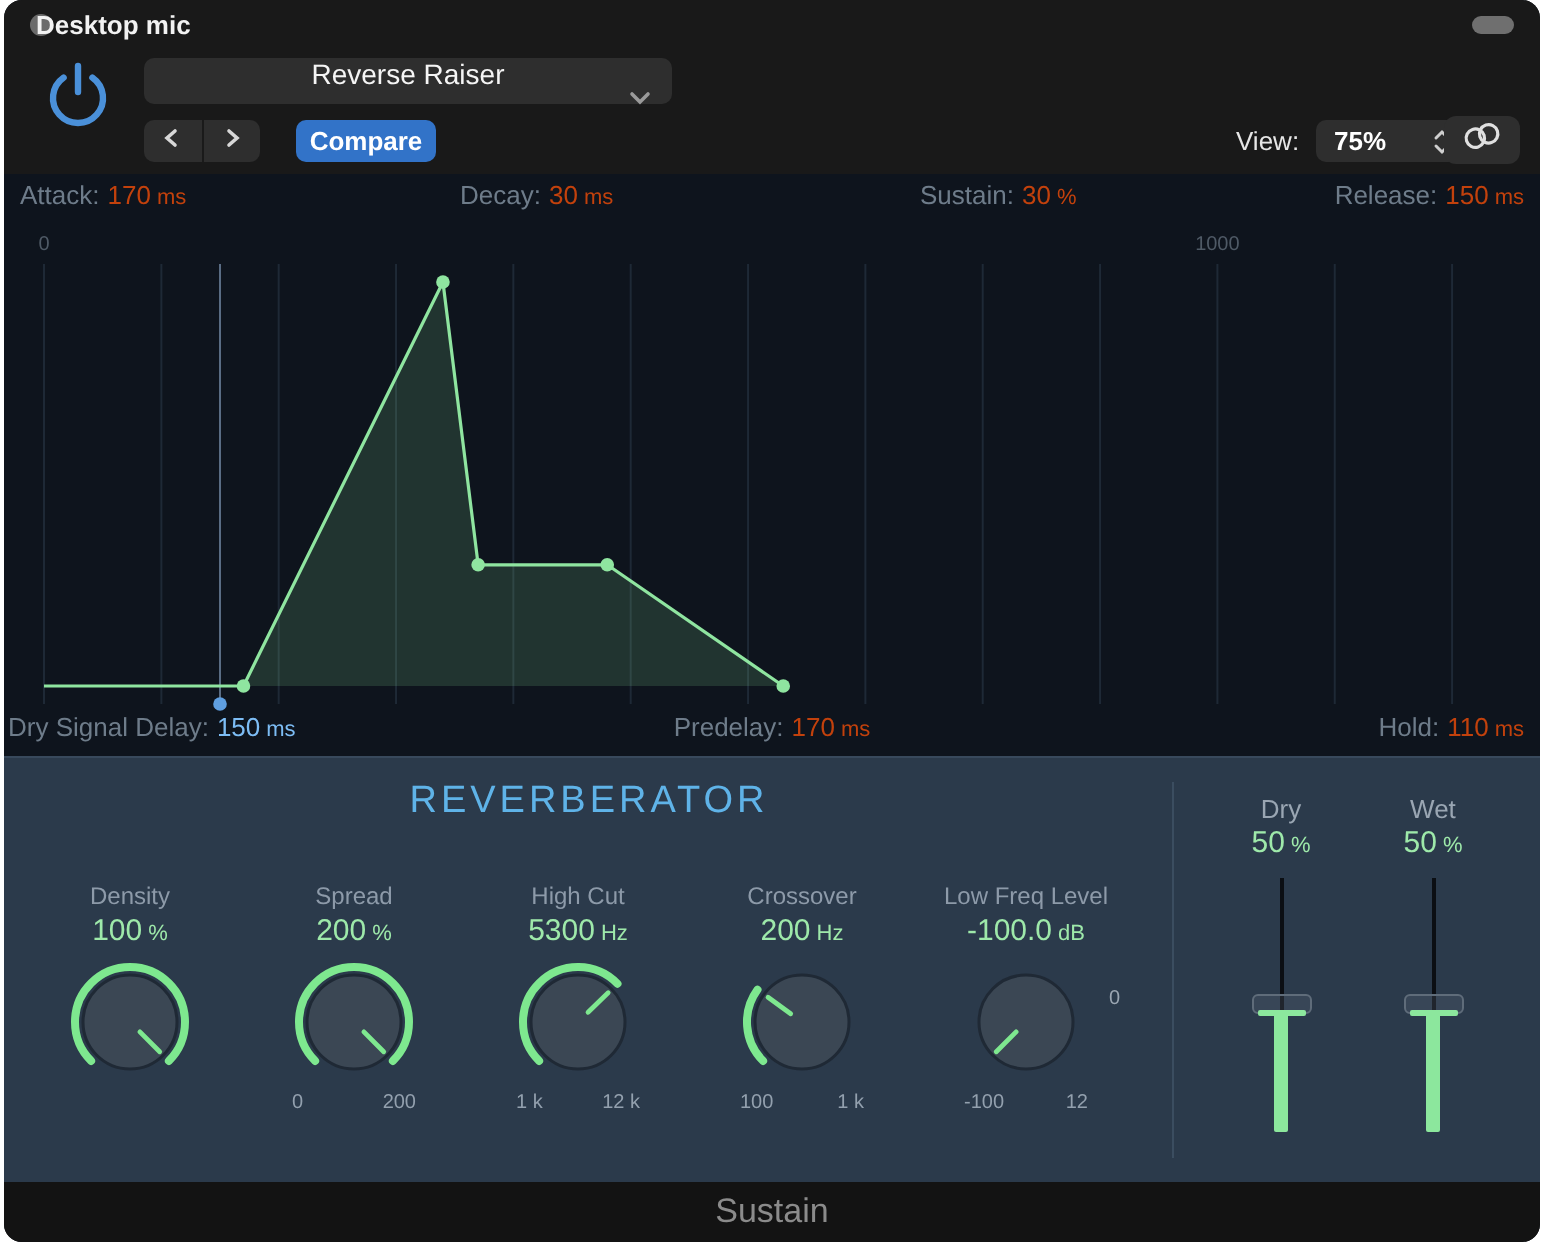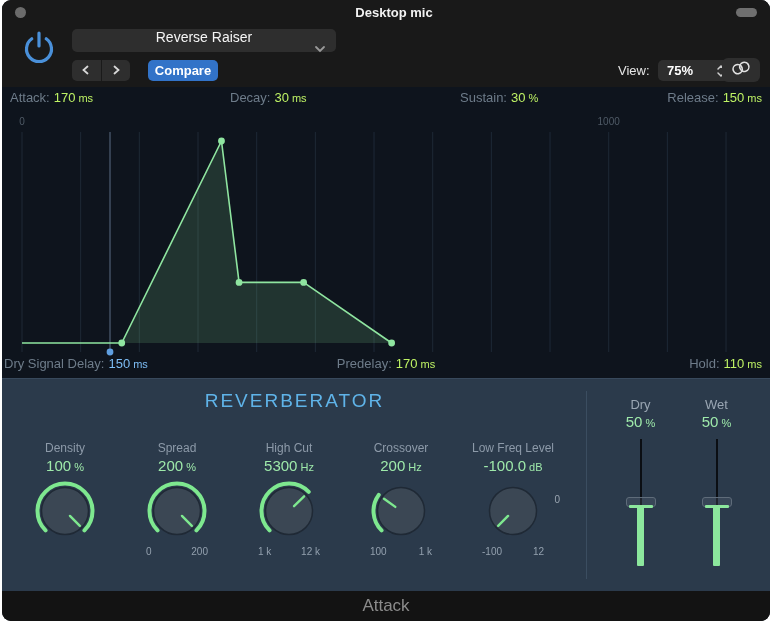--- a/index.html
+++ b/index.html
@@ -3,21 +3,21 @@
 <meta charset="utf-8">
 <style>
   html,body{margin:0;padding:0;}
   body{background:#ffffff;font-family:"Liberation Sans","DejaVu Sans",sans-serif;}
   .stage{width:772px;height:629px;background:#ffffff;position:relative;}
   .window{position:absolute;left:2px;top:0;width:768px;height:621px;border-radius:9px;overflow:hidden;background:#0e141d;}
 
   
   .titlebar{position:relative;height:24px;background:#191919;}
   .tb-dot{position:absolute;left:13px;top:7px;width:11px;height:11px;border-radius:50%;background:#6b6b6b;}
-  .tb-title{position:absolute;left:16px;right:0;top:0;height:24px;line-height:26px;text-align:center;color:#f2f2f2;font-size:13px;font-weight:bold;}
+  .tb-title{position:absolute;left:16px;right:0;top:0;height:24px;line-height:26px;text-align:left;color:#f2f2f2;font-size:13px;font-weight:bold;}
   .tb-pill{position:absolute;right:13px;top:8px;width:21px;height:9px;border-radius:5px;background:#6f6f6f;}
 
   
   .header{position:relative;height:63px;background:#191919;}
   .power{position:absolute;left:17px;top:3px;cursor:pointer;}
   .preset{position:absolute;left:70px;top:5px;width:264px;height:23px;background:#2e2e2e;border-radius:5px;display:flex;align-items:center;padding:0 10px;box-sizing:border-box;color:#f5f5f5;font-size:14px;flex-direction:column;}
   .preset .chev{margin-left:auto;display:flex;}
   .navgrp{position:absolute;left:70px;top:36px;width:58px;height:21px;background:#2e2e2e;border-radius:5px;display:flex;}
   .navbtn{width:29px;display:flex;align-items:center;justify-content:center;cursor:pointer;}
   .navbtn:first-child{border-right:1px solid #1a1a1a;}
@@ -30,21 +30,21 @@
   .view-label{position:absolute;left:616px;top:39px;color:#e6e6e6;font-size:13px;}
   .zoomsel{position:absolute;left:656px;top:36px;width:73px;height:21px;background:#2e2e2e;border-radius:5px;display:flex;align-items:center;padding:0 5px 0 9px;box-sizing:border-box;color:#ffffff;font-size:13px;font-weight:bold;cursor:pointer;}
   .zoomsel .stepper{margin-left:auto;display:flex;}
   .linkbtn{position:absolute;left:720px;top:34px;width:38px;height:24px;background:#2e2e2e;border-radius:6px;display:flex;align-items:center;justify-content:center;cursor:pointer;}
 
   
   .envsec{position:relative;height:291px;background:#0e141d;}
   .env-params{position:absolute;top:3px;left:0;right:0;height:20px;font-size:13px;}
   .env-param{position:absolute;white-space:nowrap;}
   .plabel{color:#6e7c8a;}
-  .pval{color:#bef264;font-weight:500;margin-left:4px;}
+  .pval{color:#c2410c;font-weight:500;margin-left:4px;}
   .pval.blue{color:#7dbdf5;}
   .punit{font-size:11px;margin-left:3px;}
   .p-attack{left:8px;} .p-decay{left:228px;} .p-sustain{left:458px;} .p-release{right:8px;}
   .env-bottom{position:absolute;bottom:2px;left:0;right:0;height:20px;font-size:13px;}
   .p-dry{left:2px;} .p-pre{left:50%;transform:translateX(-50%);} .p-hold{right:8px;}
   .envchart{position:absolute;left:0;top:23px;}
 
   
   .reverb{position:relative;height:213px;background:#2b3a4b;border-top:1px solid #38495c;box-sizing:border-box;}
   .reverb-title{position:absolute;top:11px;left:0;width:585px;text-align:center;color:#5fb3e8;font-size:19px;letter-spacing:2px;}
@@ -289,15 +289,15 @@
           <div class="slider">
             <div class="slider-track"></div>
             <div class="slider-vbar" style="top: 67.5px; height: 59.5px;"></div>
             <div class="slider-handle" style="top: 57.5px;"></div>
             <div class="slider-hbar" style="top: 65.5px;"></div>
           </div>
         </div>
       </div>
     </div>
 
-    <div class="footer">Attack</div>
+    <div class="footer">Sustain</div>
   </div>
 </div>
 
 </body></html>

